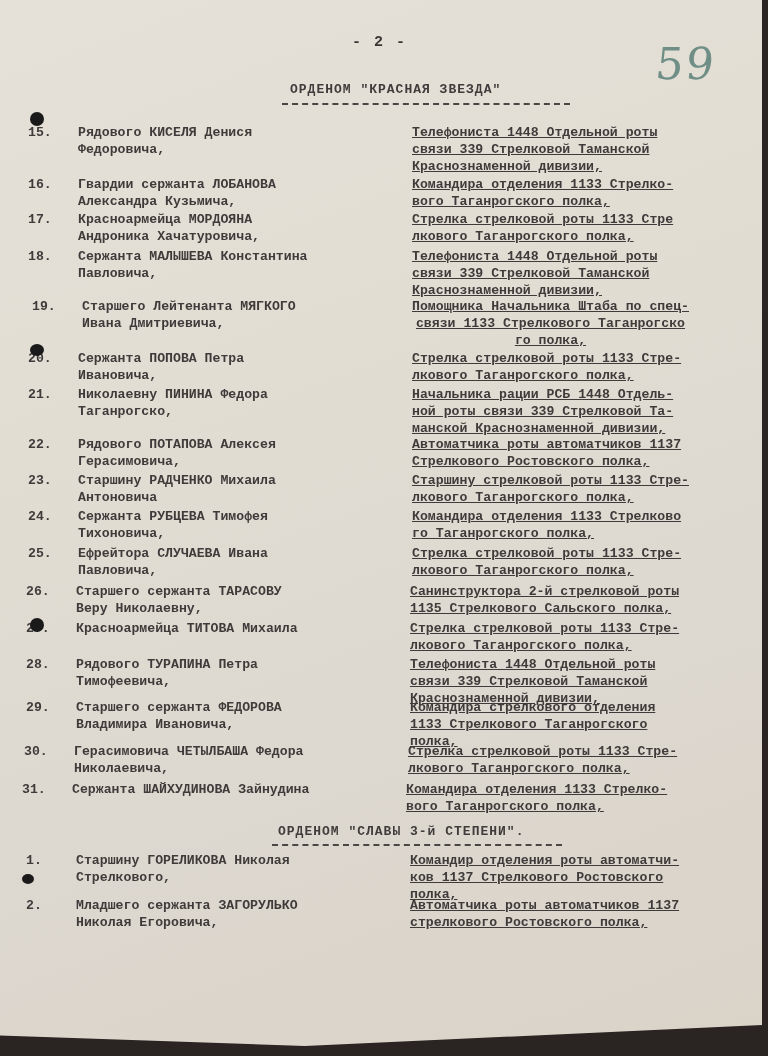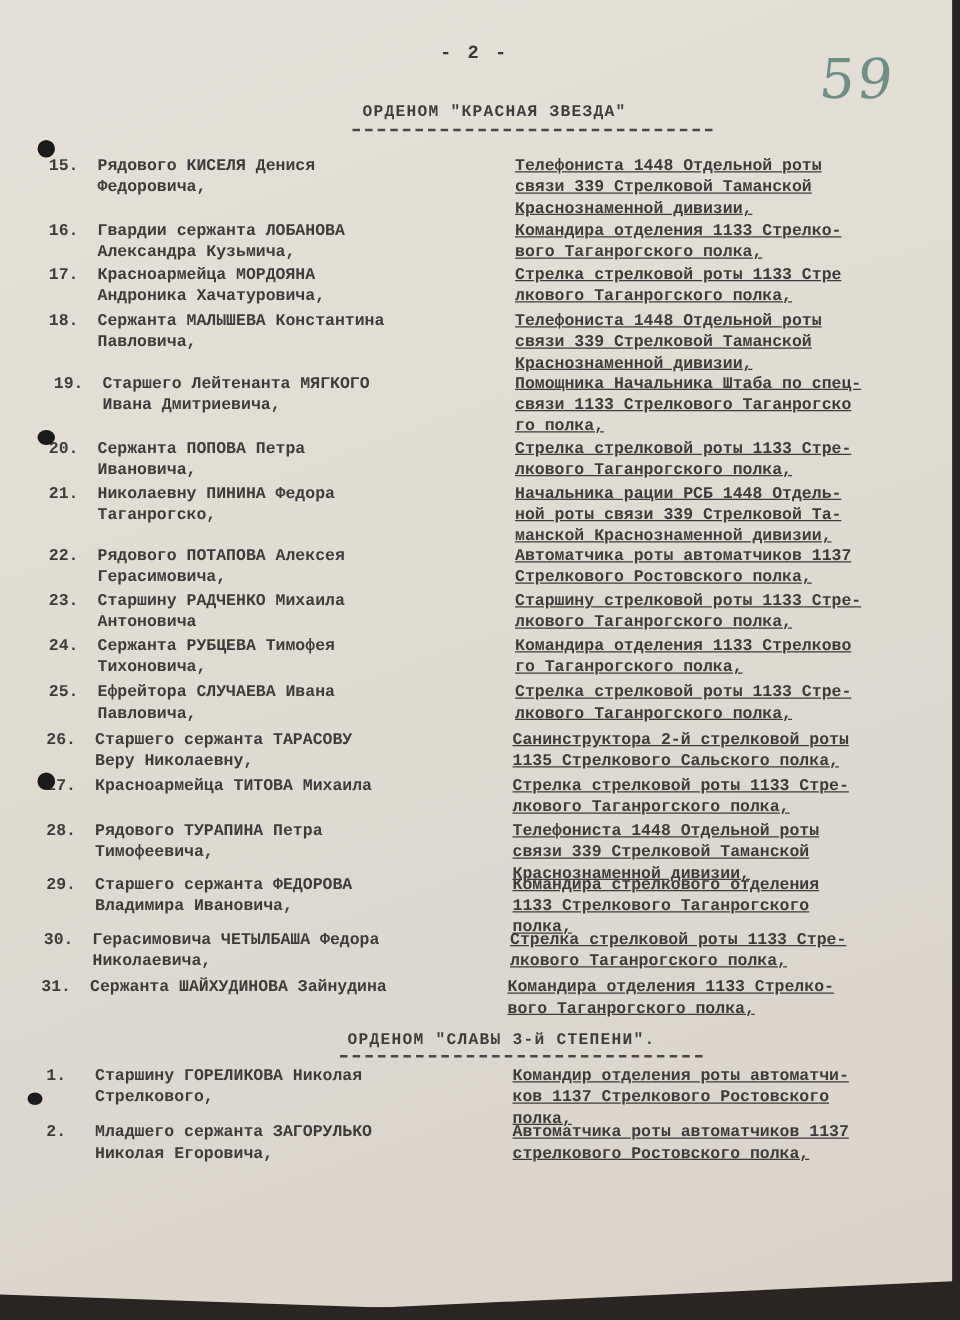--- a/index.html
+++ b/index.html
@@ -26,21 +26,21 @@
     }
     .section-heading {
       position: absolute;
       font-size: 13px; font-weight: bold; letter-spacing: 1px; color: #3f3c3b;
       white-space: nowrap;
     }
     .section-rule {
       position: absolute; height: 0; border-top: 2px dashed #4a4645;
     }
     .entry { position: absolute; font-size: 13.2px; line-height: 17px; white-space: nowrap; font-weight: bold; }
-    .entry .num { position: absolute; left: 11px; top: 0; width: 40px; }
+    .entry .num { position: absolute; left: 0; top: 0; width: 40px; }
     .entry .name { position: absolute; left: 50px; top: 0; }
     .entry .role { position: absolute; left: 384px; top: 0; text-decoration: underline; }
     .line { display: block; }
     .blot {
       position: absolute; border-radius: 50%; background: #1b1a1a;
     }
   </style>
 </head>
 <body>
 
@@ -100,21 +100,21 @@
         <span class="line">Краснознаменной дивизии,</span>
       </span>
   </div>
 
   <div class="entry" style="left:32px; top:298px;">
     <span class="num">19.</span>
     <span class="name">
         <span class="line">Старшего Лейтенанта МЯГКОГО</span>
         <span class="line">Ивана Дмитриевича,</span>
       </span>
-    <span class="role" style="left:380px;">
+    <span class="role" style="left:380px;text-align:center;">
         <span class="line">Помощника Начальника Штаба по спец-</span>
         <span class="line">связи 1133 Стрелкового Таганрогско</span>
         <span class="line">го полка,</span>
       </span>
   </div>
 
   <div class="entry" style="left:28px; top:350px;">
     <span class="num">20.</span>
     <span class="name">
         <span class="line">Сержанта ПОПОВА Петра</span>

